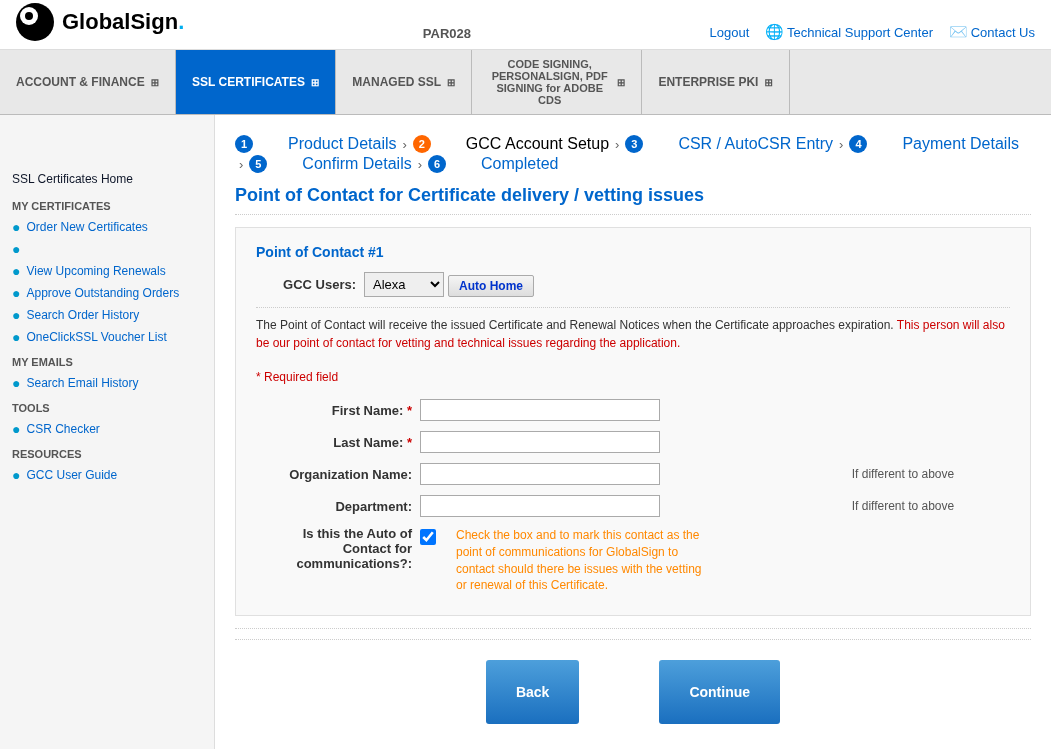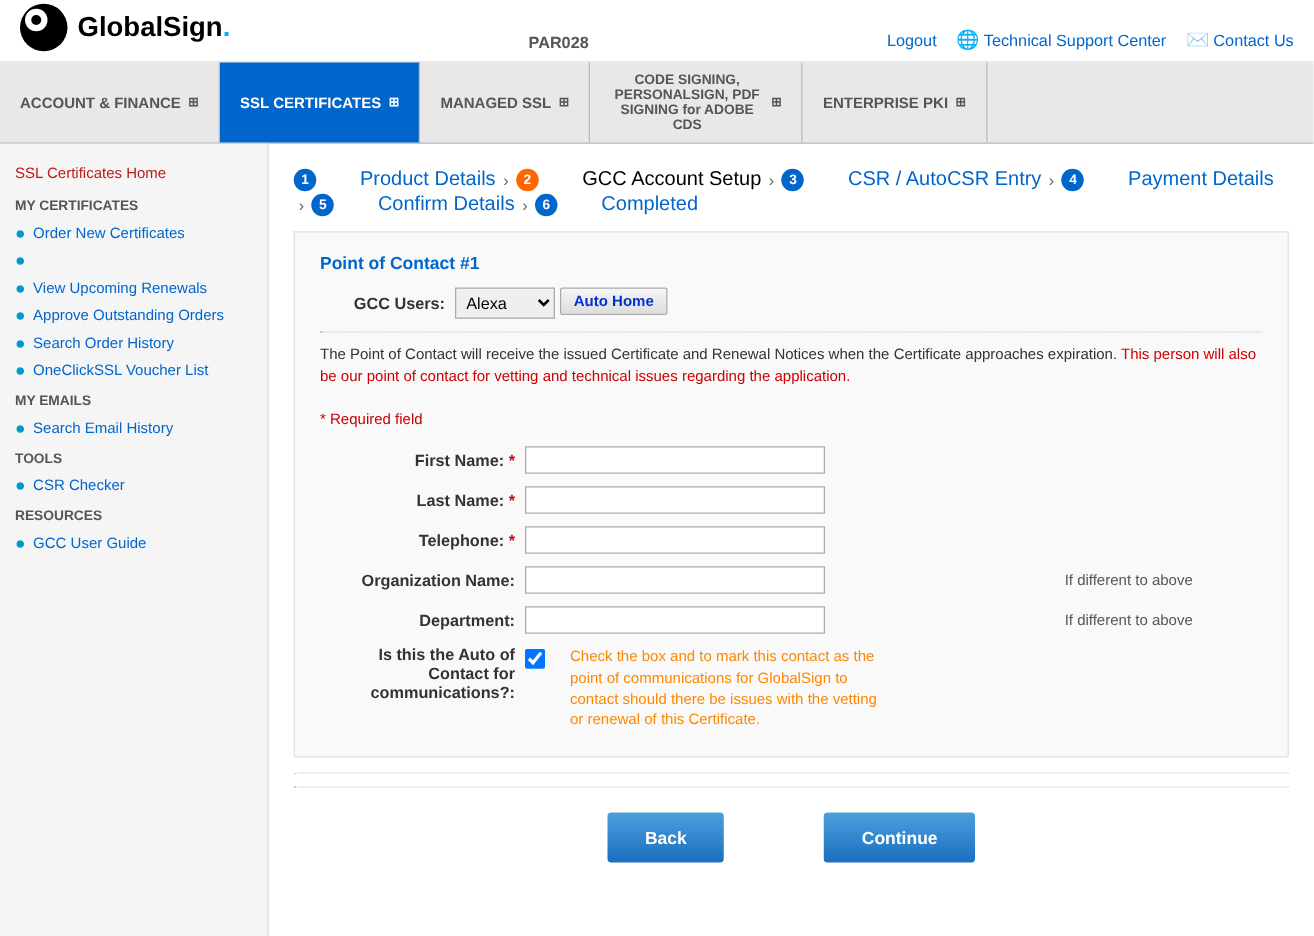--- a/index.html
+++ b/index.html
@@ -25,21 +25,21 @@
 
     
     .main-layout { display: flex; min-height: calc(749px - 50px - 40px); }
 
     
     .sidebar { width: 215px; min-width: 215px; background: #f5f5f5; border-right: 1px solid #ddd; padding: 10px 0; }
     .sidebar-section-title { font-size: 11px; font-weight: bold; color: #555; padding: 8px 12px 4px 12px; text-transform: uppercase; }
     .sidebar-item { display: flex; align-items: center; gap: 6px; padding: 3px 12px; }
     .sidebar-item a { color: #0066cc; text-decoration: none; font-size: 12px; }
     .sidebar-bullet { color: #0099cc; font-size: 14px; }
-    .sidebar-home { padding: 6px 12px; font-size: 12px; color: #b91c1c; cursor: pointer; text-decoration: none; display: block; }
+    .sidebar-home { padding: 6px 12px; font-size: 12px; color: #0f172a; cursor: pointer; text-decoration: none; display: block; margin-top: 41px; }
 
     
     .content { flex: 1; padding: 12px 20px; }
 
     
     .wizard-steps { display: flex; align-items: center; gap: 2px; padding: 8px 0 12px 0; flex-wrap: wrap; }
     .step { display: flex; align-items: center; gap: 4px; font-size: 12px; }
     .step-num { width: 18px; height: 18px; border-radius: 50%; background: #0066cc; color: #fff; font-weight: bold; font-size: 11px; display: flex; align-items: center; justify-content: center; flex-shrink: 0; }
     .step-num.active { background: #ff6600; }
     .step-label { color: #0066cc; font-size: 16px; font-weight: normal; padding-left: 31px; }
@@ -48,21 +48,21 @@
 
     
     .page-title { color: #0066cc; font-size: 18px; font-weight: bold; margin-bottom: 12px; padding-bottom: 8px; border-bottom: 1px dotted #ccc; }
 
     
     .form-section { background: #f9f9f9; border: 1px solid #e0e0e0; padding: 16px 20px; margin-bottom: 12px; }
     .section-title { color: #0066cc; font-size: 14px; font-weight: bold; margin-bottom: 12px; }
 
     .gcc-users-row { display: flex; align-items: center; gap: 8px; margin-bottom: 8px; }
     .gcc-label { font-weight: bold; font-size: 13px; min-width: 100px; text-align: right; }
-    .gcc-select-wrap { display: flex; align-items: flex-start; gap: 4px; }
+    .gcc-select-wrap { display: flex; align-items: flex-end; gap: 4px; }
     .gcc-select { padding: 3px 4px; font-size: 13px; border: 1px solid #aaa; min-width: 80px; }
     .autofill-btn { background: linear-gradient(to bottom, #f5f5f5, #ddd); border: 1px solid #aaa; padding: 3px 10px; font-size: 12px; color: #0033cc; font-weight: bold; cursor: pointer; border-radius: 2px; }
 
     .info-text { font-size: 12px; color: #333; margin: 10px 0; padding: 8px 0; border-top: 1px dotted #ccc; line-height: 1.5; }
     .info-text .highlight { color: #cc0000; }
 
     .required-note { color: #cc0000; font-size: 12px; margin-bottom: 10px; }
     .required-star { color: #cc0000; }
 
     .form-table { width: 100%; border-collapse: collapse; }
@@ -71,21 +71,21 @@
     .form-input { border: 1px solid #aaa; padding: 3px 4px; font-size: 13px; width: 240px; height: 22px; }
     .form-note { color: #555; font-size: 12px; padding-left: 8px; }
 
     .checkbox-row { display: flex; align-items: flex-start; gap: 20px; }
     .comm-checkbox { width: 16px; height: 16px; margin-top: 2px; }
     .comm-text { color: #ff8800; font-size: 12px; line-height: 1.4; max-width: 250px; }
 
     
     .action-bar { display: flex; justify-content: center; gap: 80px; padding: 20px 0; border-top: 1px dotted #ccc; margin-top: 10px; }
     .btn-back { background: linear-gradient(to bottom, #4d9fdb, #1a6fbf); color: #fff; font-weight: bold; font-size: 14px; padding: 8px 30px; border: none; border-radius: 3px; cursor: pointer; min-width: 90px; }
-    .btn-continue { background: linear-gradient(to bottom, #4d9fdb, #1a6fbf); color: #fff; font-weight: bold; font-size: 14px; padding: 12px 30px; border: none; border-radius: 3px; cursor: pointer; min-width: 110px; }
+    .btn-continue { background: linear-gradient(to bottom, #4d9fdb, #1a6fbf); color: #fff; font-weight: bold; font-size: 14px; padding: 24px 30px; border: none; border-radius: 3px; cursor: pointer; min-width: 110px; }
   </style>
 </head>
 <body>
 
 <div class="header">
   <div class="logo-area">
     <div class="logo-circle">
       <div class="logo-inner"></div>
       <div class="logo-inner2"></div>
     </div>
@@ -205,20 +205,21 @@
         <div class="step-num">5</div>
         <span class="step-label">Confirm Details</span>
       </div>
       <span class="step-sep">›</span>
       <div class="step">
         <div class="step-num">6</div>
         <span class="step-label">Completed</span>
       </div>
     </div>
 
+    <div class="page-title">Point of Contact for Certificate delivery / vetting issues</div>
 
     <div class="form-section">
       <div class="section-title">Point of Contact #1</div>
 
       <div class="gcc-users-row">
         <span class="gcc-label">GCC Users:</span>
         <div class="gcc-select-wrap">
           <select class="gcc-select">
             <option>Alexa</option>
           </select>
@@ -250,29 +251,20 @@
         <tr>
           <td class="form-label">
             Last Name: <span class="required-star">*</span>
           </td>
           <td>
             <input class="form-input" type="text" style="">
           </td>
           <td></td>
         </tr>
         <tr>
-          <td class="form-label">
-            Telephone: <span class="required-star">*</span>
-          </td>
-          <td>
-            <input class="form-input" type="text" style="">
-          </td>
-          <td></td>
-        </tr>
-        <tr>
           <td class="form-label">Organization Name:</td>
           <td>
             <input class="form-input" type="text" style="">
           </td>
           <td class="form-note">If different to above</td>
         </tr>
         <tr>
           <td class="form-label">Department:</td>
           <td>
             <input class="form-input" type="text" style="">

